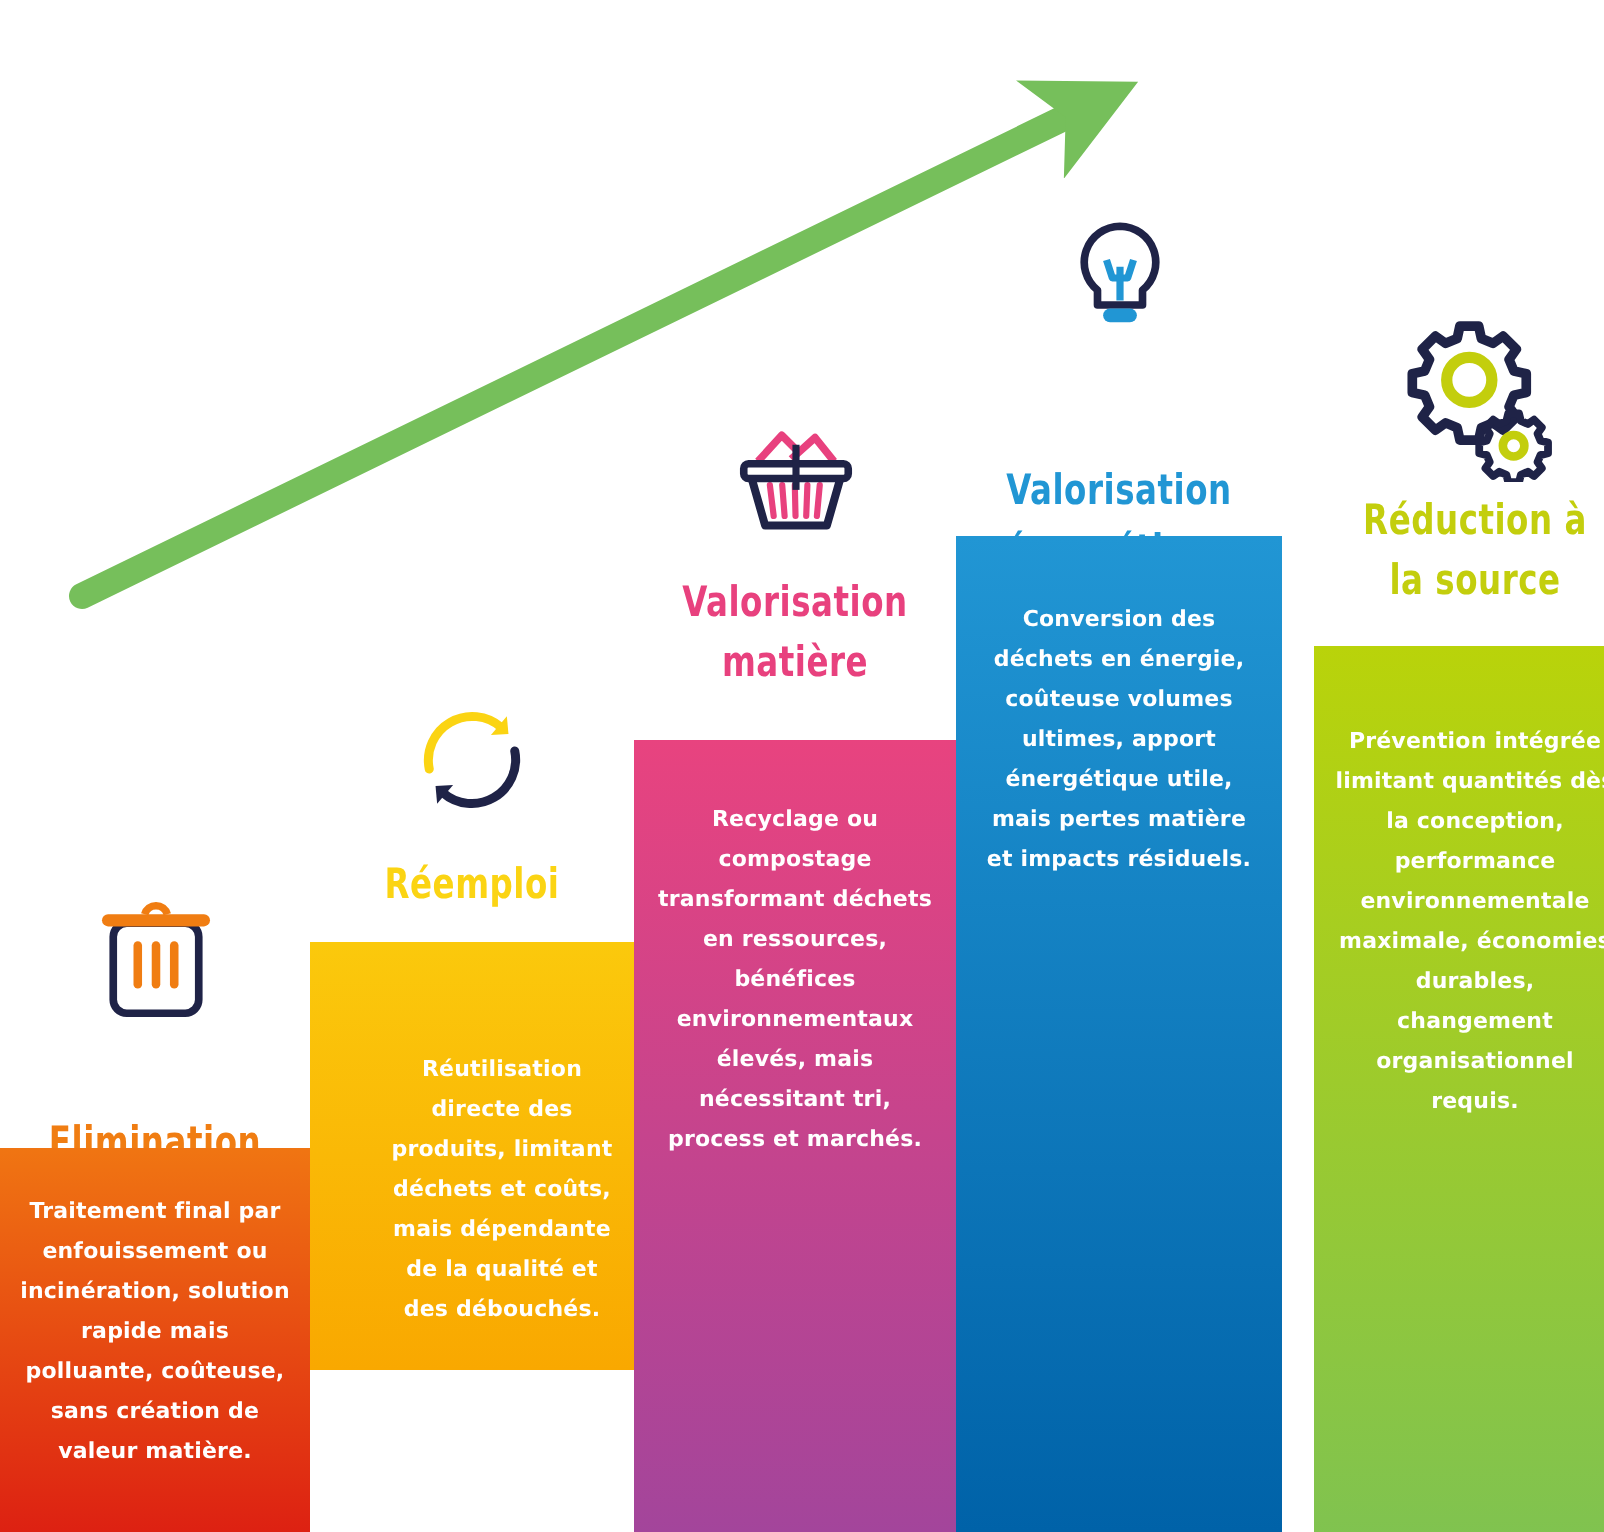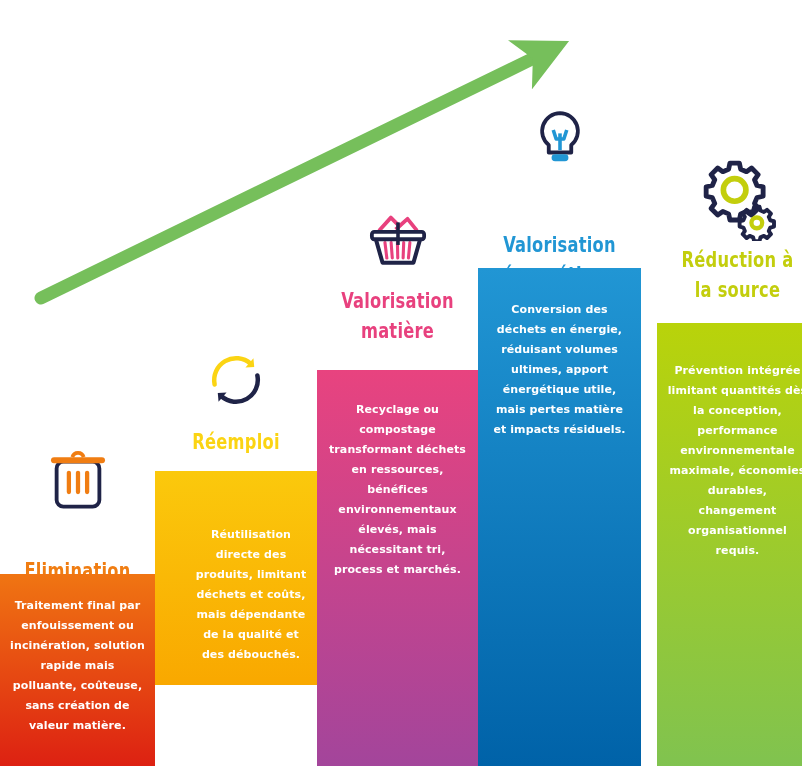--- a/index.html
+++ b/index.html
@@ -176,21 +176,21 @@
           <path d="M32 9 a16 16 0 0 1 10 28.4 V44 h-20 v-6.6 A16 16 0 0 1 32 9 Z" fill="#ffffff" stroke="#1f2347" stroke-width="3.4" stroke-linejoin="round"></path>
           <path d="M26 24 l2.6 8 h6.8 l2.6 -8" fill="none" stroke="#2196d4" stroke-width="3.2" stroke-linejoin="round"></path>
           <line x1="32" y1="27" x2="32" y2="42" stroke="#2196d4" stroke-width="3.2"></line>
           <rect x="24.5" y="45.5" width="15" height="6.2" rx="3.1" fill="#2196d4"></rect>
         </svg>
       </div>
       <div class="col-title" style="color:#2196d4; padding:0 12px; box-sizing:border-box;">Valorisation énergétique</div>
     </div>
 
     <div class="bar" style="top:268px; height:498px; background:linear-gradient(180deg,#2196d4 0%,#0062a8 100%);">
-      <div class="bar-text" style="margin-top:10px;">Conversion des déchets en énergie, réduisant volumes ultimes, apport énergétique utile, mais pertes matière et impacts résiduels.</div>
+      <div class="bar-text" style="margin-top:10px;">Conversion des déchets en énergie, coûteuse volumes ultimes, apport énergétique utile, mais pertes matière et impacts résiduels.</div>
     </div>
   </div>
 
   <div class="column" style="left:641px; width:161px; height:609px;margin-left:16px;">
 
     <div class="head" style="top:-2px;">
       <div class="icon-wrap">
         <svg viewBox="0 0 64 64" width="86" height="86" aria-hidden="true">
           <g fill="none" stroke="#1f2347" stroke-width="3.6" stroke-linejoin="round">
             <path d="M26 6 h7 l1 4.6 4.3 1.8 3.8-2.7 4.9 4.9 -2.7 3.8 1.8 4.3 4.6 1 v7 l-4.6 1 -1.8 4.3 2.7 3.8 -4.9 4.9 -3.8-2.7 -4.3 1.8 -1 4.6 h-7 l-1-4.6 -4.3-1.8 -3.8 2.7 -4.9-4.9 2.7-3.8 -1.8-4.3 -4.6-1 v-7 l4.6-1 1.8-4.3 -2.7-3.8 4.9-4.9 3.8 2.7 4.3-1.8 Z"></path>

